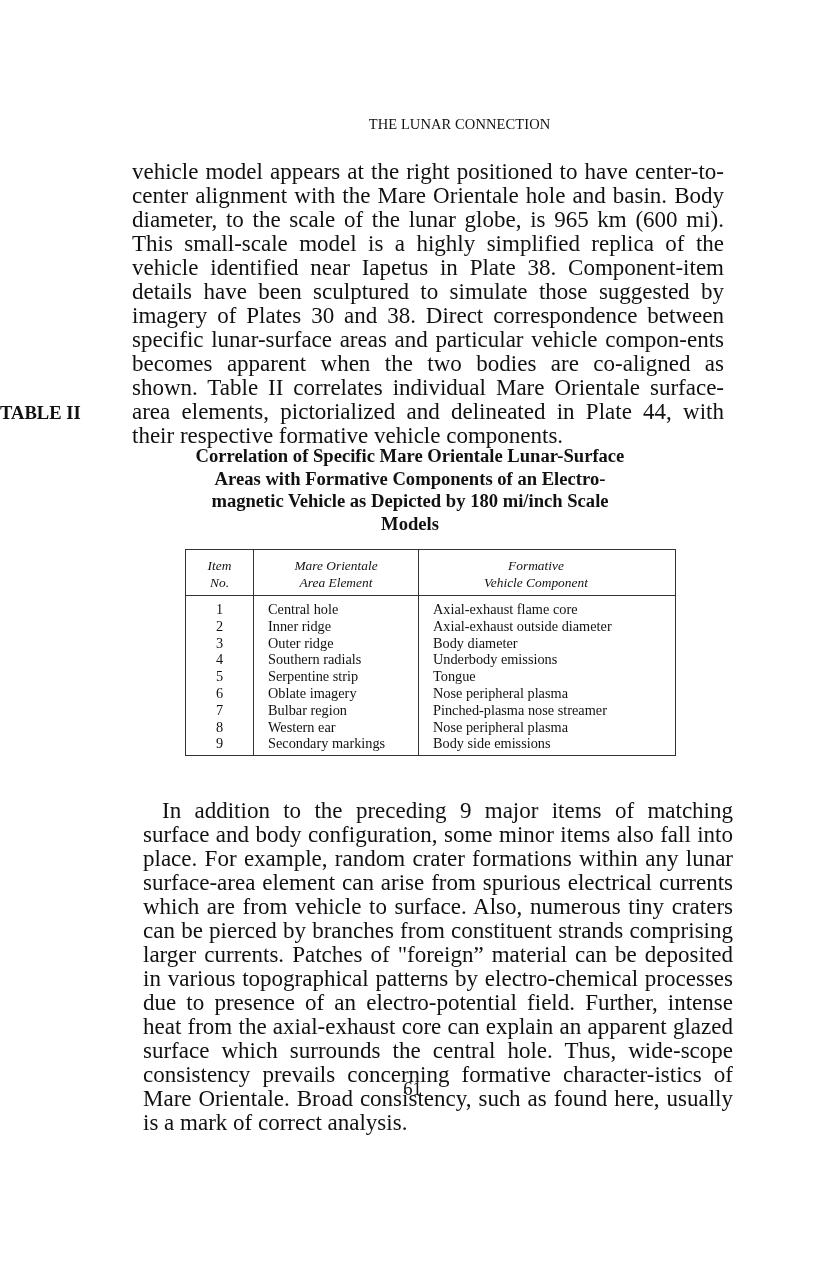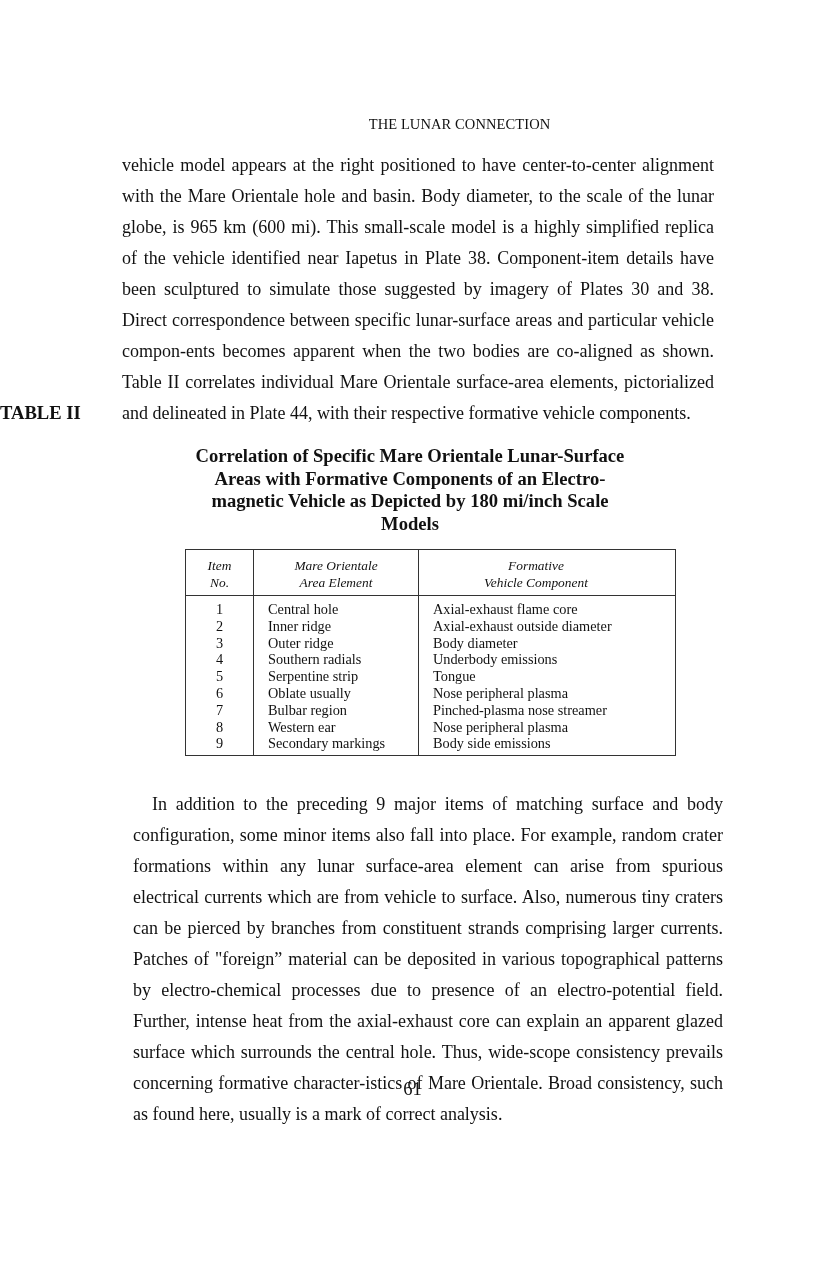--- a/index.html
+++ b/index.html
@@ -1,21 +1,21 @@
 <!DOCTYPE html>
 <html><head>
   <meta charset="utf-8">
   <style>
     html, body { margin: 0; padding: 0; background: #ffffff; }
     body { width: 825px; height: 1275px; position: relative; overflow: hidden;
            font-family: "Liberation Serif", "DejaVu Serif", serif; color: #111; }
     .running-head { position: absolute; top: 116px; left: 0; width: 825px; text-align: center;
                     font-size: 14.5px; letter-spacing: 0.1px; padding-left: 47px; }
-    .para { position: absolute; font-size: 18px; line-height: 31px; text-align: justify;
-            text-align-last: left; margin: 6px; }
+    .para { position: absolute; font-size: 23px; line-height: 24px; text-align: justify;
+            text-align-last: left; margin: 16px; }
     .p1 { top: 144px; left: 116px; width: 592px; }
     .p2 { top: 783px; left: 127px; width: 590px; text-indent: 19px; }
     .table-label { position: absolute; top: 402px; left: 0; width: 825px; text-align: left; font-size: 18.6px; font-weight: bold; }
     .caption { position: absolute; top: 445px; left: 190px; width: 440px; text-align: center;
                font-size: 18.6px; line-height: 22.5px; font-weight: bold; }
     .tbl { position: absolute; top: 549px; left: 185px; width: 491px; height: 207px;
            border: 1.3px solid #333; box-sizing: border-box; }
     .tbl .vline { position: absolute; top: 0; bottom: 0; width: 1.3px; background: #333; }
     .tbl .v1 { left: 67px; }
     .tbl .v2 { left: 232px; }
@@ -80,21 +80,21 @@
       <span class="c2">Southern radials</span>
       <span class="c3">Underbody emissions</span>
     </div>
     <div class="row">
       <span class="c1">5</span>
       <span class="c2">Serpentine strip</span>
       <span class="c3">Tongue</span>
     </div>
     <div class="row">
       <span class="c1">6</span>
-      <span class="c2">Oblate usually</span>
+      <span class="c2">Oblate imagery</span>
       <span class="c3">Nose peripheral plasma</span>
     </div>
     <div class="row">
       <span class="c1">7</span>
       <span class="c2">Bulbar region</span>
       <span class="c3">Pinched-plasma nose streamer</span>
     </div>
     <div class="row">
       <span class="c1">8</span>
       <span class="c2">Western ear</span>

